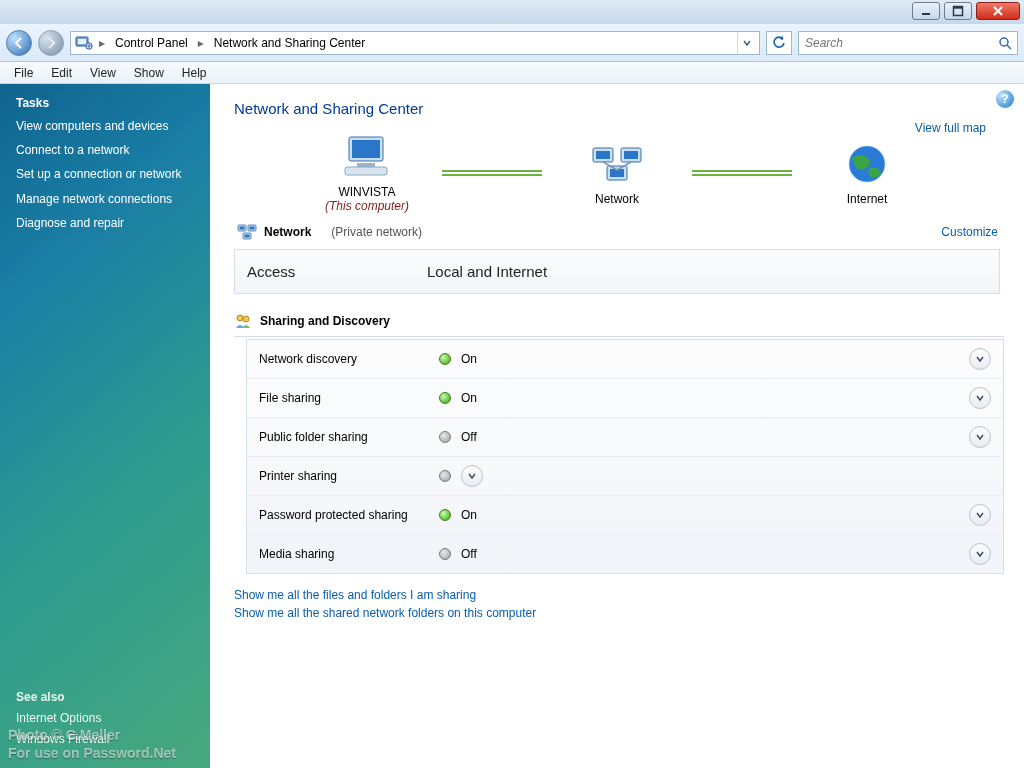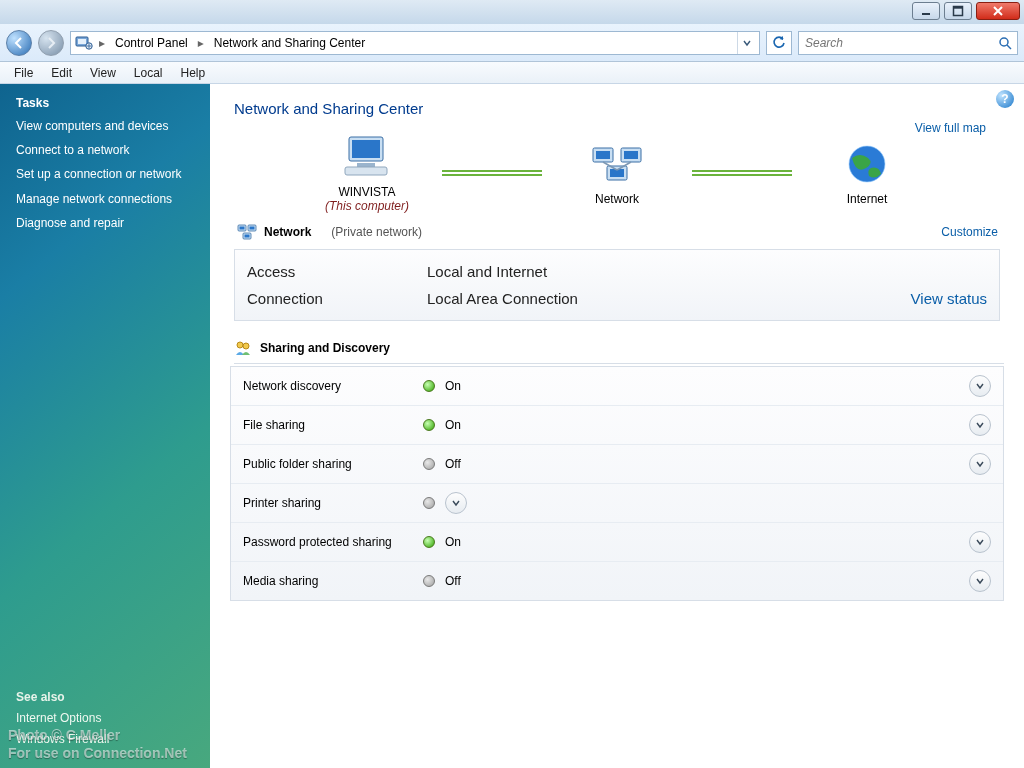--- a/index.html
+++ b/index.html
@@ -63,21 +63,21 @@
 .netbox-body { background:linear-gradient(#fdfdfe,#f1f4f8); border:1px solid #d7dee7; padding:8px 12px; }
 .kv { display:flex; align-items:center; padding:5px 0; font-size:15px;}
 .kv .k { width:180px; color:#222;}
 .kv .v { flex:1; color:#222;}
 .kv .lnk { color:#0a5ea8; cursor:pointer; }
 
 
 .sd-head { display:flex; align-items:center; margin:18px 0 2px 4px; gap:8px; border-bottom:1px solid #d7dee7; padding-bottom:6px;}
 .sd-head .ico { width:18px; height:18px; }
 .sd-head .t { font-weight:bold; }
-.sd-body { background:linear-gradient(#fdfdfe,#f1f4f8); border:1px solid #d7dee7; }
+.sd-body { background:linear-gradient(#fdfdfe,#f1f4f8); border:1px solid #d7dee7;margin-left:16px; }
 .sd-row { display:flex; align-items:center; padding:8px 12px; border-top:1px solid #e7ecf2; }
 .sd-row:first-child { border-top:none; }
 .sd-row .lbl { width:180px; }
 .sd-row .dot { width:12px; height:12px; border-radius:50%; margin-right:10px; border:1px solid #888; }
 .dot.on { background:radial-gradient(circle at 35% 35%, #c7ffb2, #2ea100); border-color:#4a7a1e;}
 .dot.off { background:radial-gradient(circle at 35% 35%, #e8e8e8, #9f9f9f); border-color:#7a7a7a;}
 .sd-row .val { flex:1; }
 .sd-row .chev { width:22px; height:22px; border:1px solid #b9c3ce; border-radius:50%; background:linear-gradient(#fdfdfd,#e7ecf1); display:flex; align-items:center; justify-content:center; }
 .sd-row .chev svg { width:10px; height:10px; }
 
@@ -150,42 +150,42 @@
           <path d="M9 9 L13 13" stroke="#2a6db3" stroke-width="1.5"></path>
         </svg>
     </div>
   </div>
 </div>
 
 <div class="menubar">
   <span class="mi">File</span>
   <span class="mi">Edit</span>
   <span class="mi">View</span>
-  <span class="mi">Local</span>
+  <span class="mi">Show</span>
   <span class="mi">Help</span>
 </div>
 
 <div class="main">
   <div class="sidebar">
     <h3>Tasks</h3>
     <a class="task">View computers and devices</a>
     <a class="task">Connect to a network</a>
     <a class="task">Set up a connection or network</a>
     <a class="task">Manage network connections</a>
     <a class="task">Diagnose and repair</a>
 
     <div class="seealso">
       <h4>See also</h4>
       <a class="task">Internet Options</a>
       <a class="task">Windows Firewall</a>
     </div>
 
     <div class="watermark">
       <div>Photo © C.Meller</div>
-      <div>For use on Connection.Net</div>
+      <div>For use on Password.Net</div>
     </div>
   </div>
 
   <div class="content">
     <div class="help">?</div>
     <h1>Network and Sharing Center</h1>
 
     <div class="maprow">
       <a class="maplink">View full map</a>
 
@@ -246,25 +246,20 @@
         </svg>
         <span class="title">Network</span>
         <span class="sub">(Private network)</span>
         <a class="customize">Customize</a>
       </div>
       <div class="netbox-body">
         <div class="kv">
           <div class="k">Access</div>
           <div class="v">Local and Internet</div>
         </div>
-        <div class="kv">
-          <div class="k">Connection</div>
-          <div class="v">Local Area Connection</div>
-          <a class="lnk">View status</a>
-        </div>
       </div>
     </div>
 
     <div class="sd-head">
       <svg class="ico" viewBox="0 0 18 18">
         <circle cx="6" cy="6" r="3" fill="#f2c94c" stroke="#b88a1a"></circle>
         <circle cx="12" cy="7" r="3" fill="#f2c94c" stroke="#b88a1a"></circle>
         <path d="M2 16 q4 -6 8 0z" fill="#5aa9e6"></path>
         <path d="M8 16 q4 -6 8 0z" fill="#6fbf73"></path>
       </svg>
@@ -325,14 +320,18 @@
           <div class="dot off"></div>
           <div class="val">Off</div>
           <div class="chev">
             <svg viewBox="0 0 10 10">
               <path d="M2 3 L5 7 L8 3" fill="none" stroke="#3a4a5a" stroke-width="1.4"></path>
             </svg>
           </div>
         </div>
       </div>
 
+    <div class="links">
+      <a class="lnk">Show me all the files and folders I am sharing</a>
+      <a class="lnk">Show me all the shared network folders on this computer</a>
+    </div>
   </div>
 </div>
 
 </body></html>

